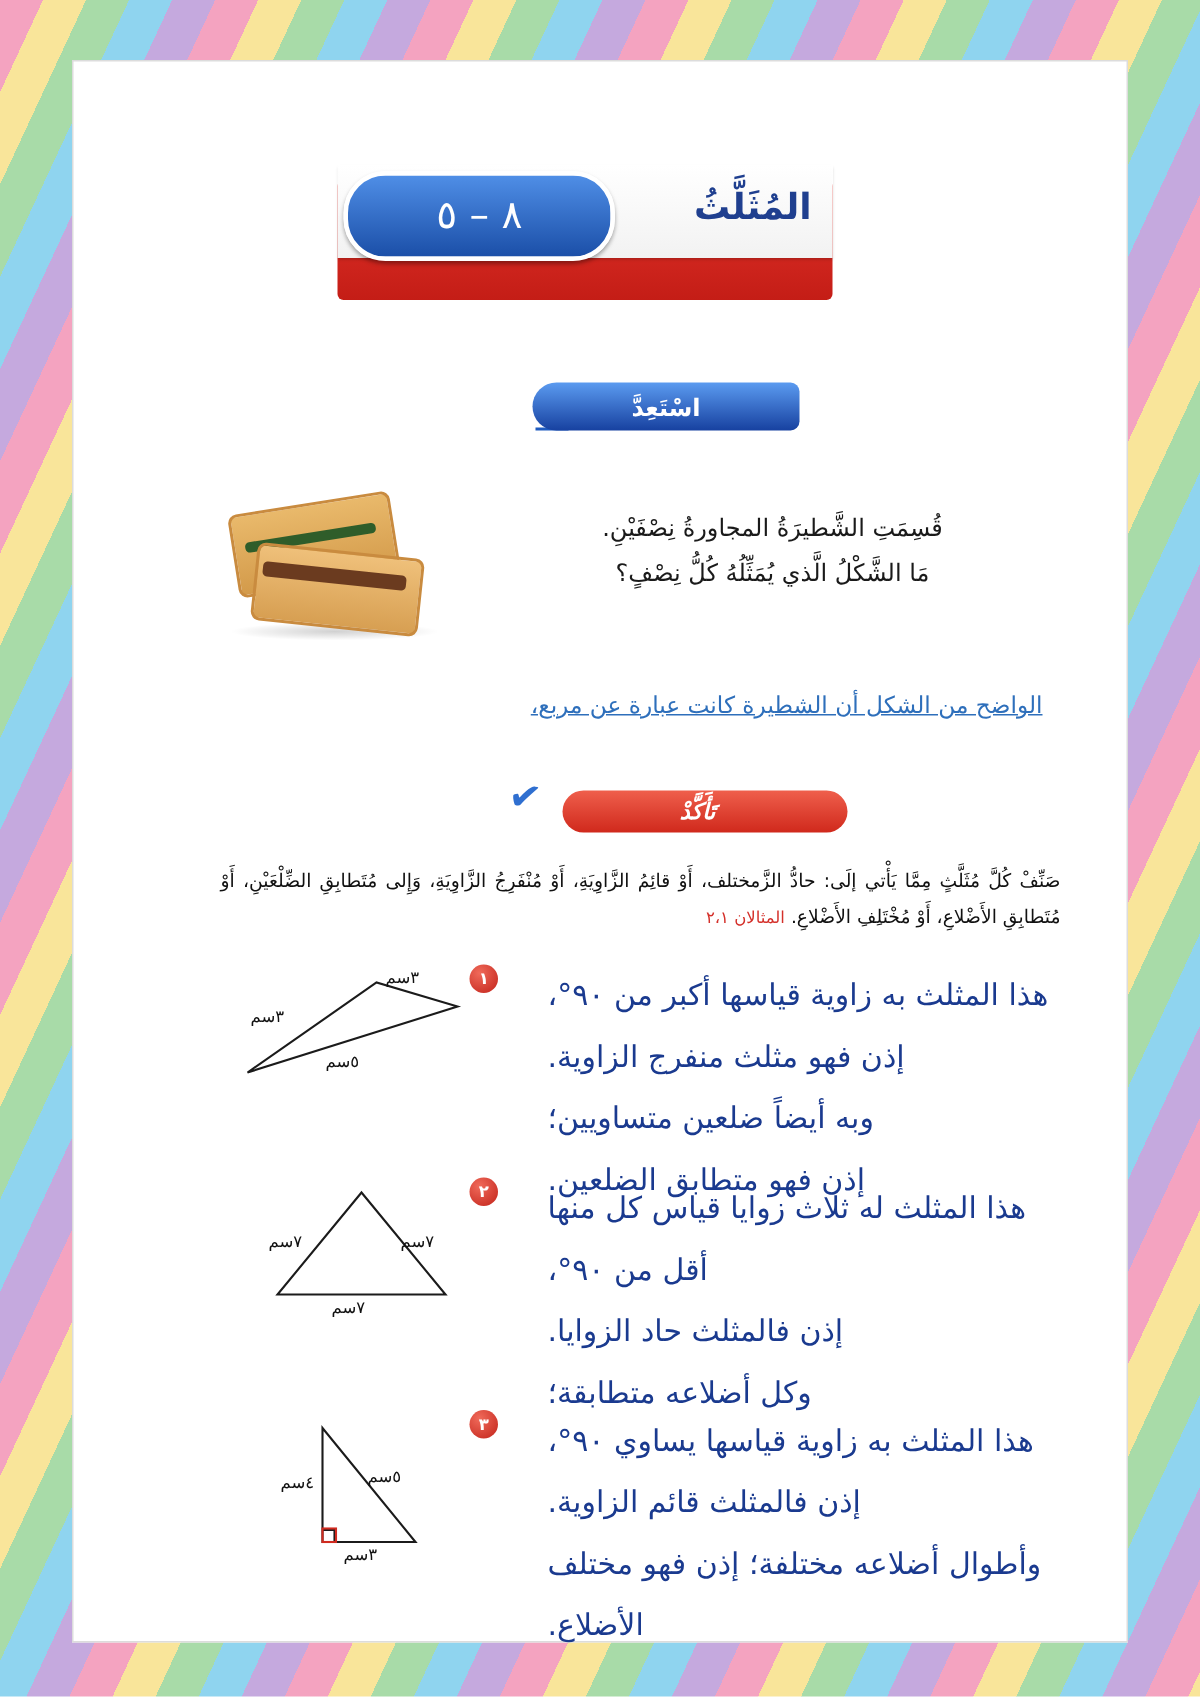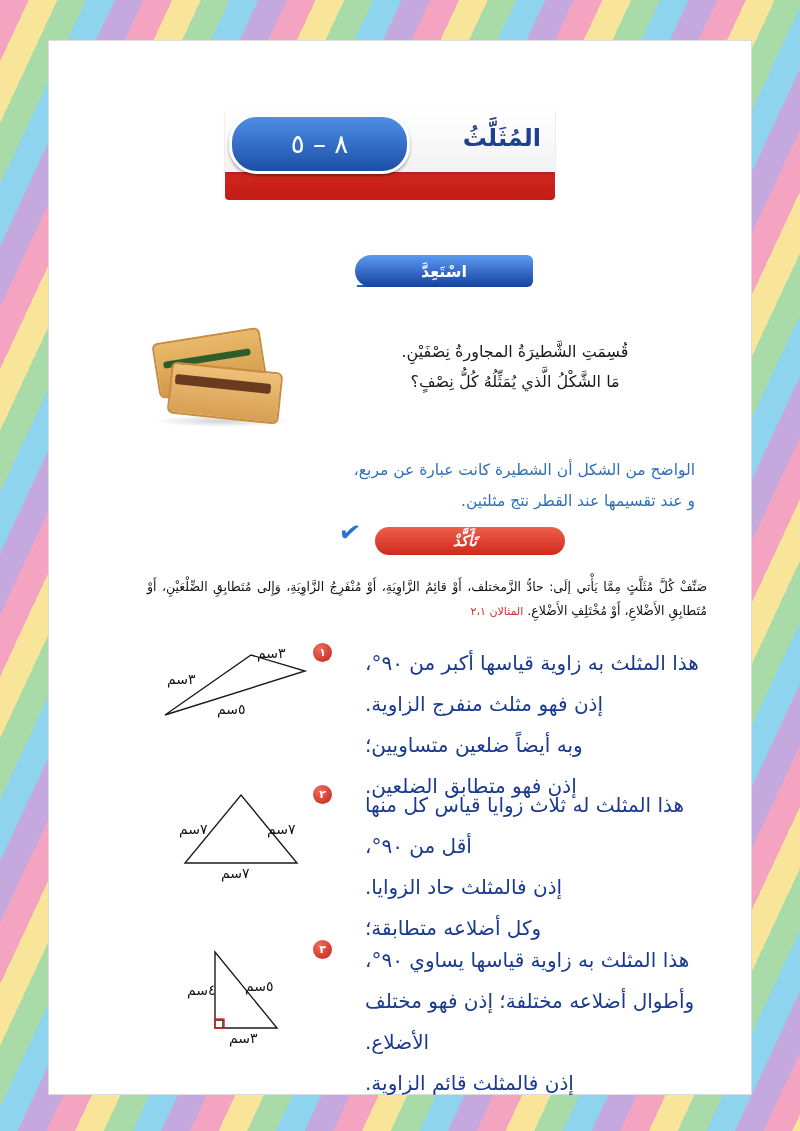--- a/index.html
+++ b/index.html
@@ -116,21 +116,21 @@
     background:radial-gradient(ellipse at center, rgba(0,0,0,.18), rgba(0,0,0,0) 70%);
   }
 
   
   .q-text{
     position:absolute;top:282px;right:30px;width:380px;
     text-align:center;color:#1a1a1a;font-size:16px;line-height:1.9;
   }
   .answer-text{
     position:absolute;top:400px;right:40px;width:420px;
-    text-align:right;color:#2e6fbb;font-size:15.5px;line-height:2;
+    text-align:right;color:#2e6fbb;font-size:15.5px;line-height:2;text-decoration:underline;
   }
 
   
   .banner-red{
     position:absolute;top:470px;right:170px;width:220px;height:34px;
   }
   .banner-red .bar{
     position:absolute;right:0;top:2px;width:190px;height:28px;
     background:linear-gradient(#ef5f4c,#d0291c);
     border-radius:14px;
@@ -161,21 +161,21 @@
   }
   .fig{
     position:absolute;left:0;top:0;width:200px;height:110px;
   }
   .badge{
     position:absolute;left:28px;top:-4px;width:19px;height:19px;border-radius:50%;
     background:radial-gradient(circle at 35% 30%, #f06a5a, #c2231a);
     color:#fff;font-size:11px;font-weight:bold;
     display:flex;align-items:center;justify-content:center;
   }
-  .sidelabel{position:absolute;font-size:14px;color:#111;}
+  .sidelabel{position:absolute;font-size:11px;color:#111;}
 
   svg{overflow:visible;}
   .stroke{stroke:#1b1b1b;stroke-width:1.4;fill:none;}
 </style>
 </head>
 <body>
 
 <div class="page">
   <div class="sheet">
     <div class="inner">
@@ -201,21 +201,20 @@
         <div class="filling"></div>
       </div>
 
       <div class="q-text">
         <div>قُسِمَتِ الشَّطيرَةُ المجاورةُ نِصْفَيْنِ.</div>
         <div>مَا الشَّكْلُ الَّذي يُمَثِّلُهُ كُلُّ نِصْفٍ؟</div>
       </div>
 
       <div class="answer-text">
         <div>الواضح من الشكل أن الشطيرة كانت عبارة عن مربع،</div>
-        <div>و عند تقسيمها عند القطر نتج مثلثين.</div>
       </div>
 
       <div class="banner-red">
         <div class="bar"></div>
         <div class="label">تَأَكَّدْ</div>
         <div class="check">✔</div>
       </div>
 
       <div class="instruction">
         <span>صَنِّفْ كُلَّ مُثَلَّثٍ مِمَّا يَأْتي إلَى: حادُّ الزَّمختلف، أَوْ قائِمُ الزَّاوِيَةِ، أَوْ مُنْفَرِجُ الزَّاوِيَةِ، وَإِلى مُتَطابِقِ الضِّلْعَيْنِ، أَوْ مُتَطابِقِ الأَضْلاعِ، أَوْ مُخْتَلِفِ الأَضْلاعِ.</span>
@@ -253,22 +252,22 @@
           </svg>
           <div class="sidelabel" style="left:122px;top:36px;">٧سم</div>
           <div class="sidelabel" style="left:34px;top:36px;">٧سم</div>
           <div class="sidelabel" style="left:76px;top:80px;">٧سم</div>
         </div>
       </div>
 
       <div class="row" style="top:885px;height:140px;">
         <div class="txt">
           <div>هذا المثلث به زاوية قياسها يساوي ٩٠°،</div>
+          <div>إذن فالمثلث قائم الزاوية.</div>
           <div>وأطوال أضلاعه مختلفة؛ إذن فهو مختلف الأضلاع.</div>
-          <div>إذن فالمثلث قائم الزاوية.</div>
         </div>
         <div class="fig">
           <div class="badge" style="left:168px;top:0;">٣</div>
           <svg width="190" height="105" viewBox="0 0 190 105">
             <polygon class="stroke" points="60,88 122,88 60,12"></polygon>
             <polyline class="stroke" points="60,80 68,80 68,88"></polyline>
             <rect x="60" y="79" width="9" height="9" fill="none" stroke="#d02a1f" stroke-width="1.4"></rect>
           </svg>
           <div class="sidelabel" style="left:100px;top:38px;">٥سم</div>
           <div class="sidelabel" style="left:42px;top:42px;">٤سم</div>

